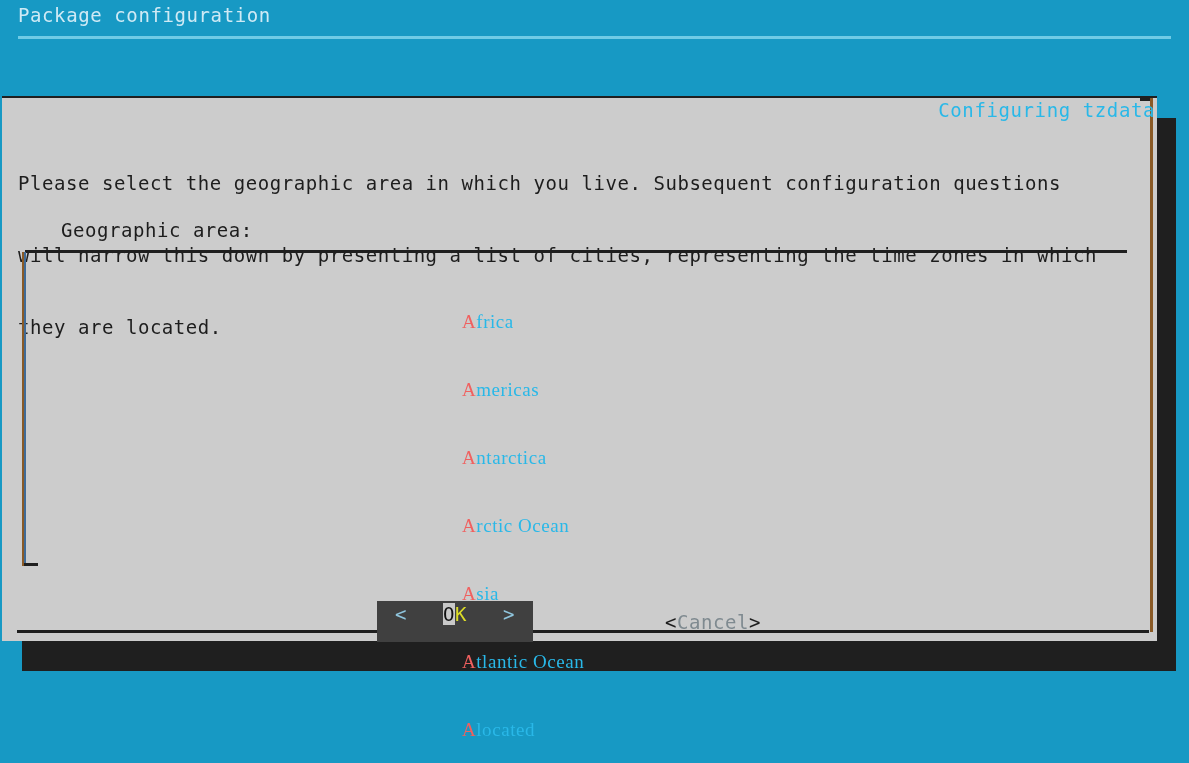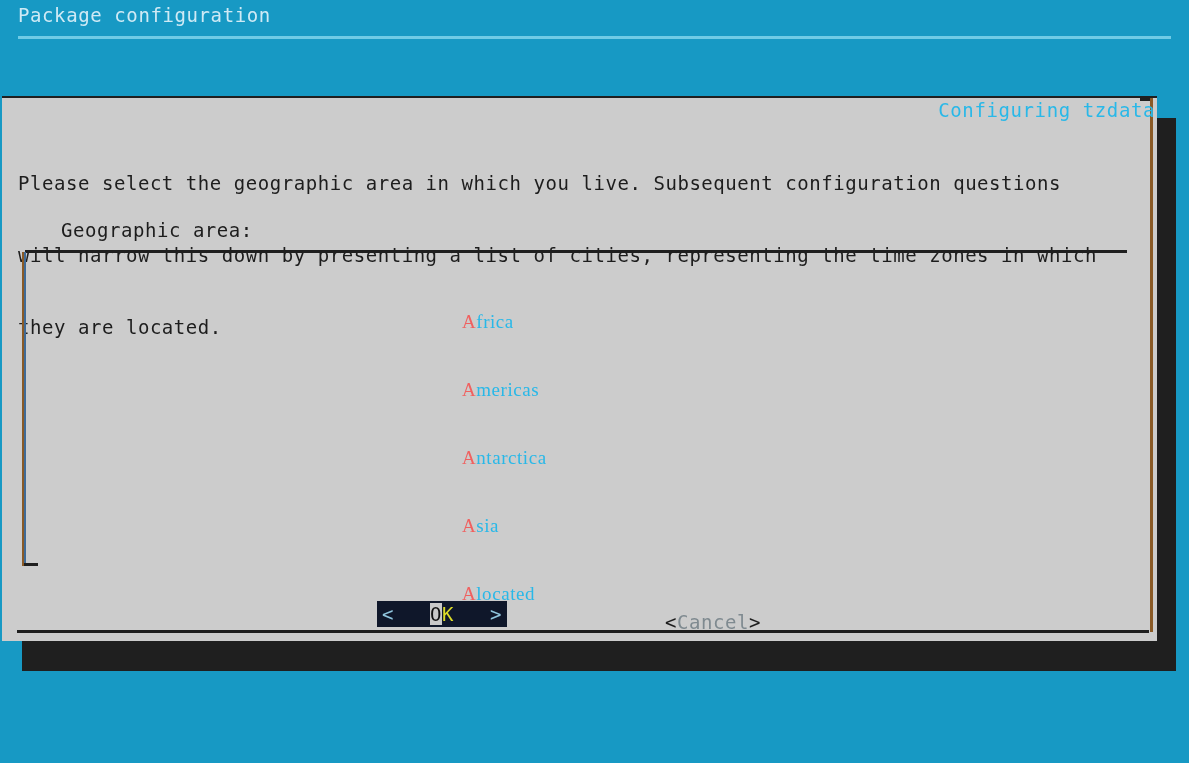--- a/index.html
+++ b/index.html
@@ -199,28 +199,28 @@
     position: absolute;
     left: 0;
     top: 601px;
     width: 1155px;
     height: 28px;
   }
   #ok-button {
     position: absolute;
     left: 377px;
     top: 0;
-    height: 26px;
+    height: 41px;
     line-height: 26px;
-    background: #0f172a;
+    background: #404040;
     font-size: 19px;
     letter-spacing: 0.55px;
     white-space: pre;
     color: #8fc5dd;
-    padding: 0 5px;
+    padding: 0 18px;
   }
   #ok-button .gap { color: #1799c4; }
   #ok-button .ok-o {
     background: #c9c9c9;
     color: #111111;
   }
   #ok-button .ok-k {
     color: #dcdc28;
   }
   #cancel-button {
@@ -267,21 +267,23 @@
   <div id="listbox-top"></div>
   <div id="listbox-left-dark"></div>
   <div id="listbox-left-blue"></div>
   <div id="listbox-left-foot"></div>
 </div>
 
 <div id="list-items">
   <span class="list-item"><span class="hotkey">A</span><span class="rest">frica</span></span>
   <span class="list-item"><span class="hotkey">A</span><span class="rest">mericas</span></span>
   <span class="list-item"><span class="hotkey">A</span><span class="rest">ntarctica</span></span>
+  <span class="list-item"><span class="hotkey">A</span><span class="rest">rctic Ocean</span></span>
   <span class="list-item"><span class="hotkey">A</span><span class="rest">sia</span></span>
+  <span class="list-item"><span class="hotkey">A</span><span class="rest">tlantic Ocean</span></span>
   <span class="list-item"><span class="hotkey">A</span><span class="rest">located</span></span>
   
   
   
   
   
 </div>
 
 <div id="button-row">
   <div id="ok-button"><span>&lt;</span><span class="gap">   </span><span class="ok-o">O</span><span class="ok-k">K</span><span class="gap">   </span><span>&gt;</span></div>

